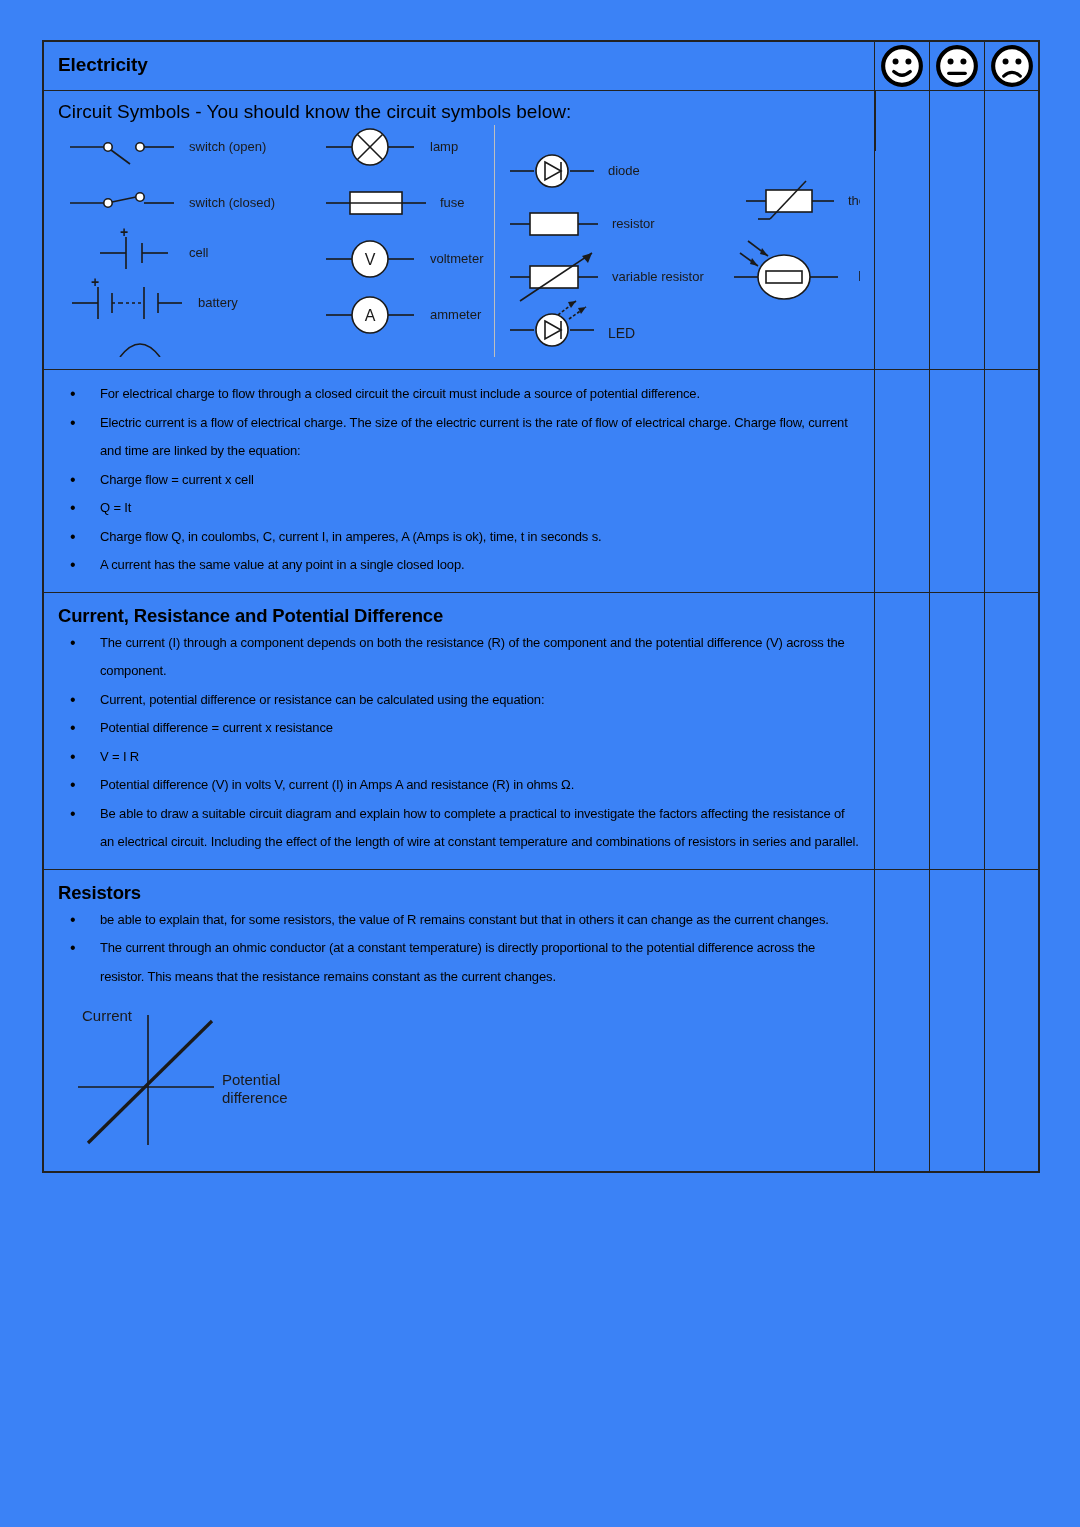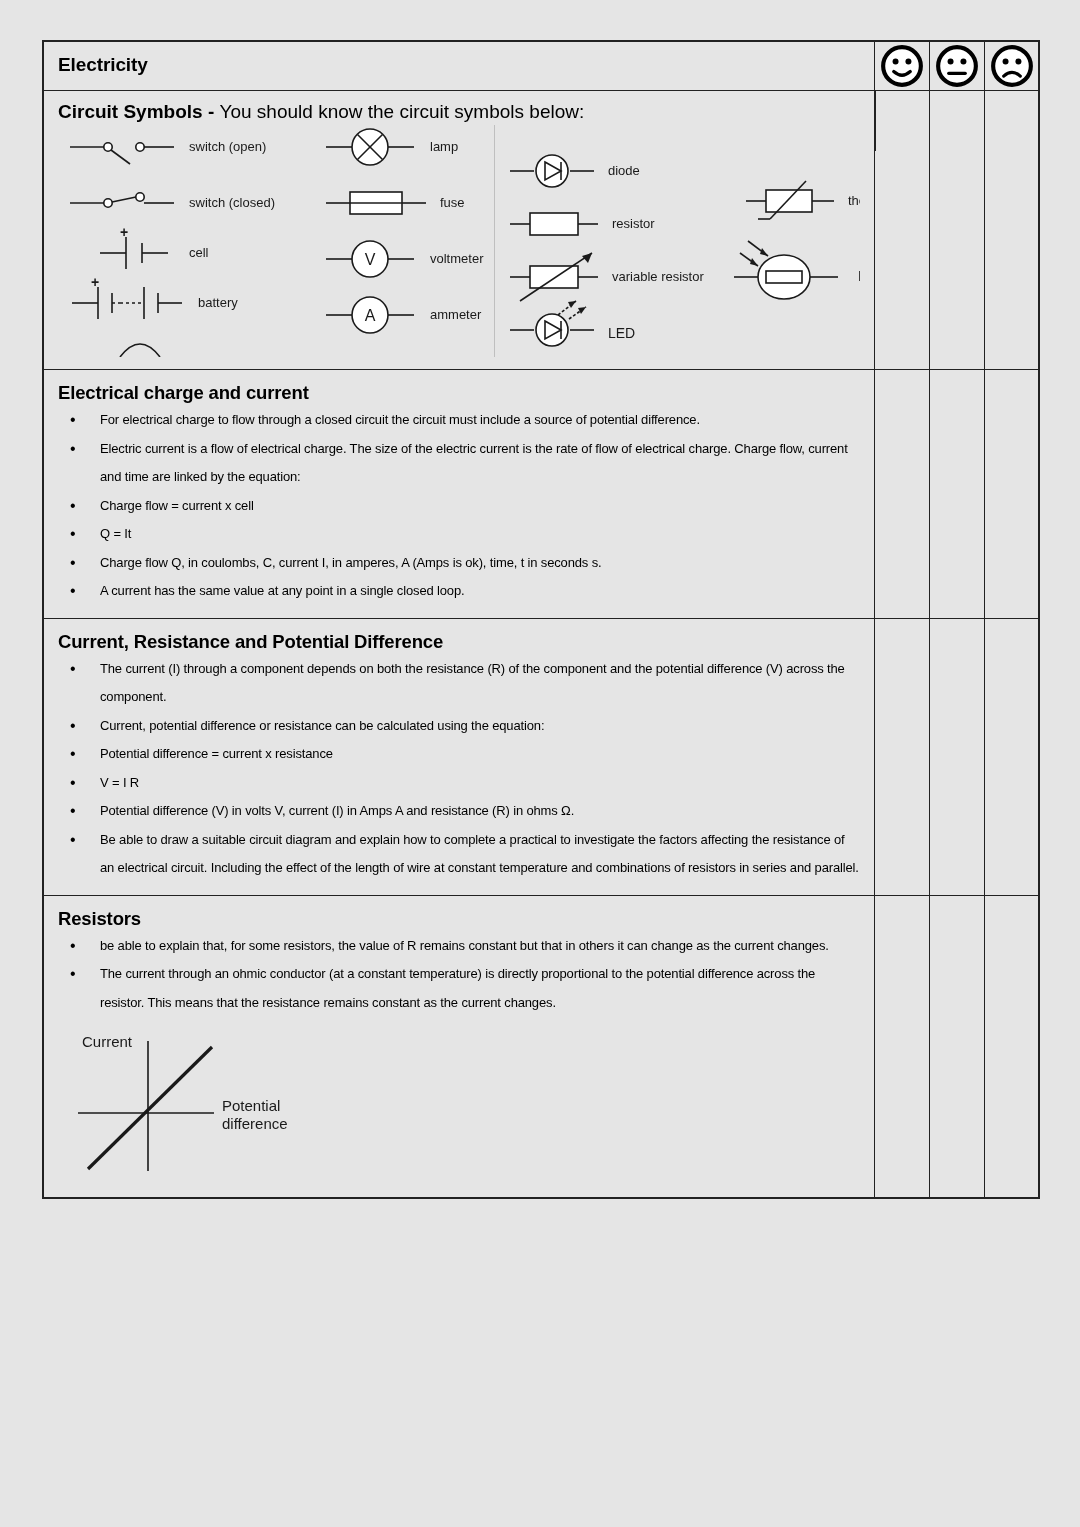--- a/index.html
+++ b/index.html
@@ -5,21 +5,21 @@
   * { box-sizing: border-box; }
   html, body {
     margin: 0; padding: 0;
     background: #ffffff;
     width: 1080px; height: 1527px;
     font-family: "Liberation Sans", sans-serif;
   }
   .page {
     position: relative;
     width: 1080px; height: 1527px;
-    background: #e5e5e5;
+    background: #3b82f6;
     padding: 40px 38px 0 42px;
   }
   .sheet {
     width: 998px;
     border: 2px solid #222;
     border-collapse: collapse;
   }
   .row { display: flex; width: 100%; border-bottom: 1.5px solid #222; }
   .row:last-child { border-bottom: none; }
   .content-cell {
@@ -41,21 +41,21 @@
     font-size: 19px; font-weight: bold; color: #000;
     letter-spacing: -0.1px;
   }
   .face-cell {
     display: flex; align-items: center; justify-content: center;
   }
   .face { width: 46px; height: 46px; }
 
   
   .sym-head { font-size: 19px; color: #000; margin-bottom: 2px; }
-  .sym-head b { font-weight: bold; text-align: right; }
+  .sym-head b { font-weight: normal; text-align: right; }
   .sym-area {
     position: relative;
     height: 232px;
     width: 100%;
     overflow: hidden;
   }
   .sym-svg { position: absolute; left: 0; top: 0; }
   .partial-rule {
     position: absolute;
     left: 0; top: 0;
@@ -283,21 +283,20 @@
       </div>
       <div class="tick-col">
         <div class="partial-rule"></div>
       </div>
       <div class="tick-col"></div>
       <div class="tick-col last"></div>
     </div>
 
     <div class="row">
       <div class="content-cell">
-        <div class="sec-title">Electrical charge and current</div>
         <ul class="bullets">
           <li>For electrical charge to flow through a closed circuit the circuit must include a source of potential difference.</li>
           <li>Electric current is a flow of electrical charge.  The size of the electric current is the rate of flow of electrical charge.  Charge flow, current and time are linked by the equation:</li>
           <li>Charge flow = current x cell</li>
           <li>Q = It</li>
           <li>Charge flow Q, in coulombs, C, current I, in amperes, A (Amps is ok), time, t in seconds s.</li>
           <li>A current has the same value at any point in a single closed loop.</li>
         </ul>
       </div>
       <div class="tick-col"></div>

